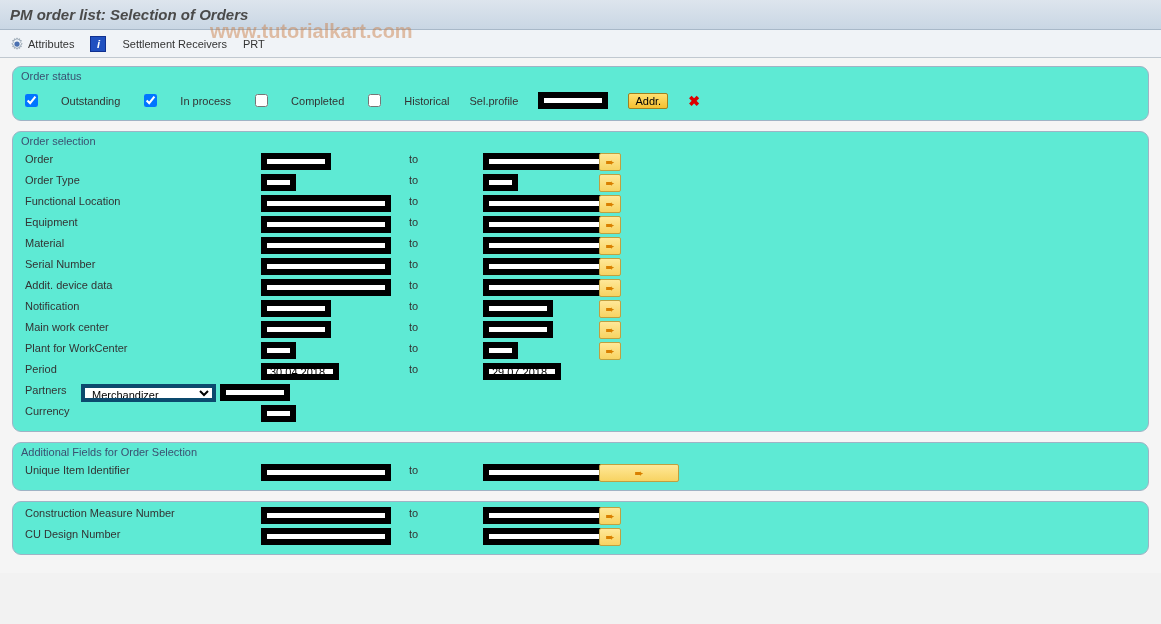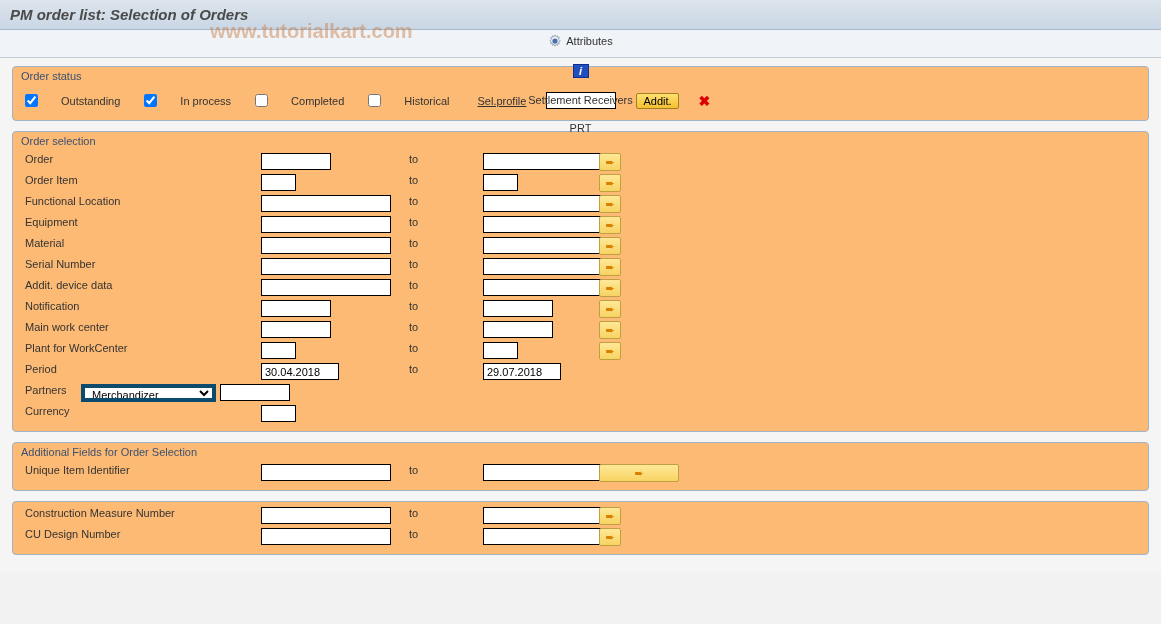--- a/index.html
+++ b/index.html
@@ -23,21 +23,20 @@
   }
   .toolbar {
     background: #f0f3f7;
     border-bottom: 1px solid #c0c8d0;
     padding: 4px 10px;
     display: flex;
     align-items: center;
     gap: 16px;
     position: relative;
     height: 28px;
-    flex-direction: column;
   }
   .toolbar .item {
     display: flex;
     align-items: center;
     gap: 4px;
     cursor: pointer;
   }
   .watermark {
     position: absolute;
     left: 210px;
@@ -46,23 +45,23 @@
     color: rgba(200,120,60,0.45);
     font-weight: bold;
     pointer-events: none;
     z-index: 99;
   }
   .content {
     padding: 8px 12px;
     background: #f5f5f5;
   }
   .group {
-    background: #fdba74;
+    background: #5eead4;
     border: 1px solid #9fb3c5;
-    border-radius: 4px;
+    border-radius: 9px;
     margin-bottom: 10px;
     padding: 0;
   }
   .group-title {
     font-size: 11px;
     color: #3a5070;
     padding: 3px 8px 1px 8px;
   }
   .group-body {
     padding: 4px 8px 6px 8px;
@@ -113,21 +112,21 @@
     width: 50px;
     text-align: left;
     padding-left: 8px;
   }
   .sel-to {
     width: 140px;
     margin-right: 8px;
     padding-left: 32px;
   }
   input[type="text"] {
-    border: 1px solid #000000;
+    border: 6px solid #000000;
     background: #fff;
     font-size: 11px;
     padding: 1px 3px;
     height: 17px;
     font-family: inherit;
   }
   .w-full { width: 130px; }
   .w-med { width: 70px; }
   .w-short { width: 35px; }
   .w-date { width: 78px; }
@@ -210,42 +209,42 @@
           <span>In process</span>
         </label>
         <label class="checkbox-item">
           <input type="checkbox" style="">
           <span>Completed</span>
         </label>
         <label class="checkbox-item">
           <input type="checkbox" style="">
           <span>Historical</span>
         </label>
-        <span style="margin-left:8px;text-decoration:underline;">Sel.profile</span>
+        <span style="margin-left:0;">Sel.profile</span>
         <input type="text" class="w-med" value="" style="">
-        <button class="addr-btn">Addit.</button>
+        <button class="addr-btn">Addr.</button>
         <span class="delete-x">✖</span>
       </div>
     </div>
   </div>
 
   <div class="group">
     <div class="group-title">Order selection</div>
     <div class="group-body" id="selection-body">
         <div class="sel-row">
           <div class="sel-label">Order</div>
           <div class="sel-from"><input type="text" class="w-med" value="" style=""></div>
           <div class="sel-to-label">to</div>
           <div class="sel-to"><input type="text" class="w-full" value="" style=""></div>
           <span class="multi-btn">
             <span class="arrow">➨</span>
           </span>
         </div>
         <div class="sel-row">
-          <div class="sel-label">Order Item</div>
+          <div class="sel-label">Order Type</div>
           <div class="sel-from"><input type="text" class="w-short" value="" style=""></div>
           <div class="sel-to-label">to</div>
           <div class="sel-to"><input type="text" class="w-short" value="" style=""></div>
           <span class="multi-btn">
             <span class="arrow">➨</span>
           </span>
         </div>
         <div class="sel-row">
           <div class="sel-label">Functional Location</div>
           <div class="sel-from"><input type="text" class="w-full" value="" style=""></div>

